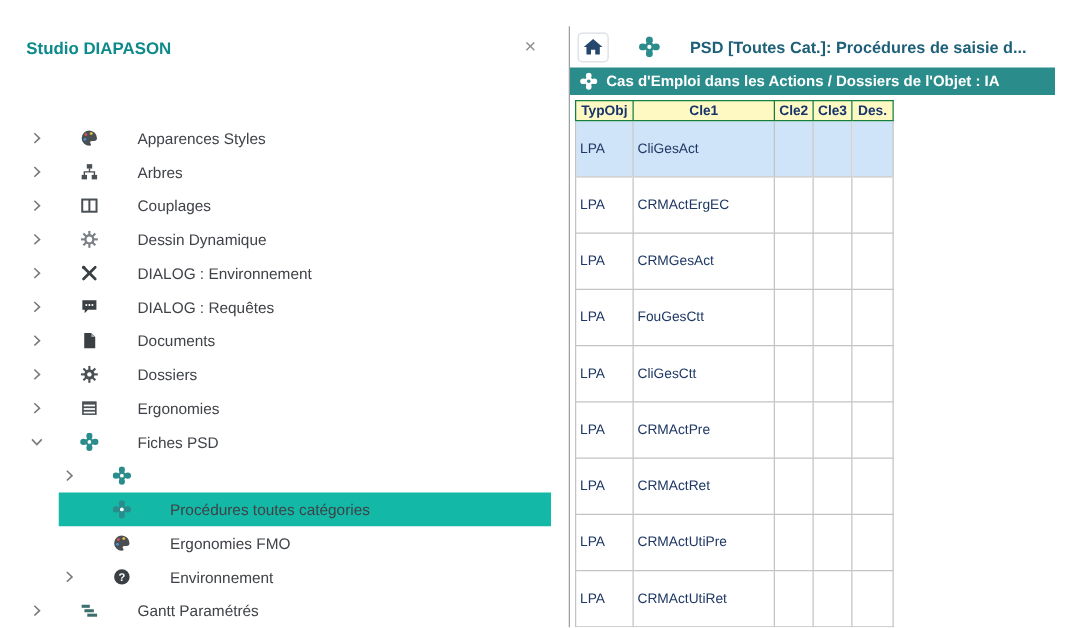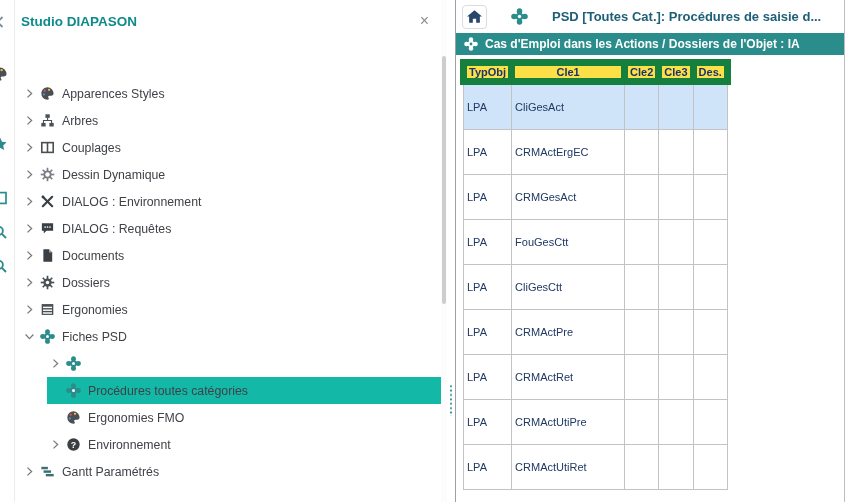--- a/index.html
+++ b/index.html
@@ -1,31 +1,31 @@
 <!DOCTYPE html>
 <html><head>
 <meta charset="utf-8">
 <style>
   * { box-sizing: border-box; margin: 0; padding: 0; }
   html,body { width:855px; height:502px; overflow:hidden; background:#fff;
     font-family:"Liberation Sans","DejaVu Sans",sans-serif; }
-  .app { display:flex; width:855px; height:502px; }
+  .app { display:flex; width:855px; height:502px;align-items:flex-end; }
 
   
   .rail { width:15px; flex:none; position:relative; overflow:hidden; background:#fff; border-right:1px solid #ececec; }
   .rail-icon { position:absolute; left:-8px; width:16px; height:16px; }
   .rail-icon svg { width:16px; height:16px; display:block; }
 
   
   .sidebar { width:426px; flex:none; display:flex; flex-direction:column; overflow:hidden; background:#fff; }
   .sidebar-header { display:flex; justify-content:space-between; align-items:flex-start; padding:14px 12px 0 6px; height:80px; flex:none; }
   .sidebar-title { color:#0f8a8a; font-weight:bold; font-size:13.5px; }
   .close { color:#8f8f8f; font-size:16px; line-height:13px; cursor:default; }
   .tree { flex:1; overflow:hidden; }
-  .tree-item { display:flex; align-items:center; height:27px; font-size:12.3px; color:#3f4247; white-space:nowrap; }
+  .tree-item { display:flex; align-items:center; height:27px; font-size:12.3px; color:#3f4247; white-space:nowrap;gap:24px; }
   .tree-item.level0 { margin-left:6px; }
   .tree-item.level1 { margin-left:32px; }
   .tree-item.selected { background:#14b8a6; }
   .chevron { width:17px; height:15px; flex:none; display:inline-flex; align-items:center; justify-content:center; }
   .chevron svg { width:13px; height:13px; }
   .tree-icon { width:16px; height:16px; flex:none; display:inline-flex; margin:0 6px 0 2px; }
   .tree-icon svg { width:15px; height:15px; }
 
   
   .scrollcol { width:6px; flex:none; position:relative; background:#fcfcfc; }
@@ -45,21 +45,21 @@
   .title-icon svg { width:17px; height:17px; }
   .main-title { font-weight:bold; font-size:13px; color:#1d6078; white-space:nowrap; overflow:hidden; }
   .subbar { height:22px; flex:none; background:#2b8c8c; color:#fff; display:flex; align-items:center; gap:7px;
     padding:0 8px; font-weight:bold; font-size:12px; white-space:nowrap; overflow:hidden; }
   .subbar-icon { width:14px; height:14px; display:inline-flex; flex:none; }
   .subbar-icon svg { width:14px; height:14px; }
   .content { flex:1; padding:4px 0 0 4px; overflow:hidden; }
 
   
   table { border-collapse:collapse; font-size:11px; table-layout:fixed; }
-  th { background:#fde047; color:#17356b; font-weight:bold; border:7px solid #15803d;
+  th { background:#fef9c3; color:#17356b; font-weight:bold; border:1px solid #15803d;
     height:16px; padding:0 2px; text-align:center; overflow:hidden; }
   td { border:1px solid #c3c3c3; height:17px; padding:16px 3px; color:#1f3864; white-space:nowrap; overflow:hidden; background:#fff; }
   tr.selected td { background:#cfe4f8; border-top:1px dotted #6b93bd; border-bottom:1px dotted #6b93bd; }
 
   .gutter { width:11px; flex:none; background:#fff; border-left:1px solid #bdbdbd; }
 </style>
 </head>
 <body>
 
 <div class="app">

